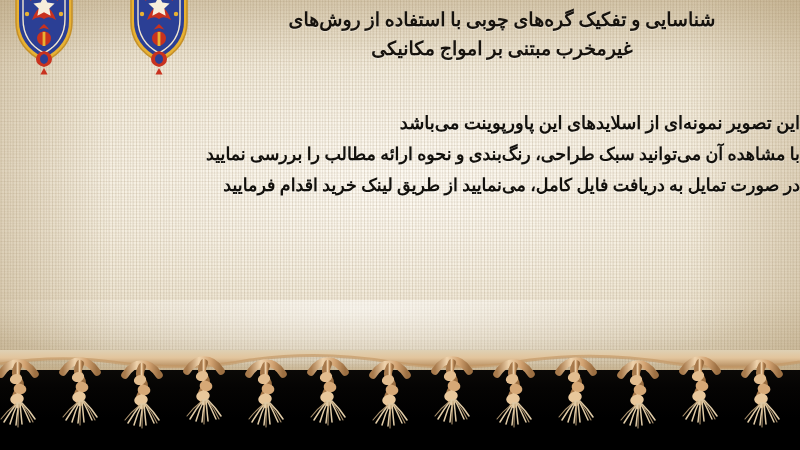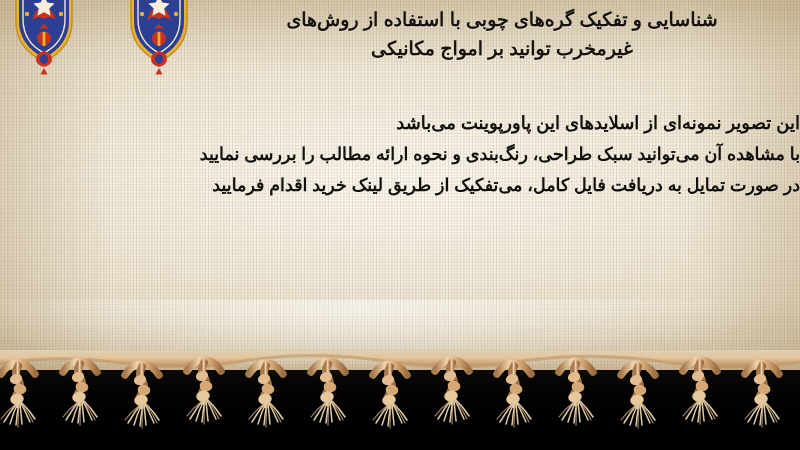--- a/index.html
+++ b/index.html
@@ -6,21 +6,21 @@
   html, body {
     margin: 0;
     padding: 0;
     background: #000;
   }
   .slide {
     position: relative;
     width: 800px;
     height: 450px;
     overflow: hidden;
-    font-family: Liberation Sans, sans-serif;
+    font-family: Liberation Serif, serif;
     background: #e3d8c2;
   }
 
   
   .canvas-field {
     position: absolute;
     inset: 0 0 72px 0;
     background:
       radial-gradient(ellipse 120% 95% at 50% 48%,
           rgba(255,252,246,0.92) 0%,
@@ -203,27 +203,27 @@
       <g transform="translate(139,62)">
           <use href="#pendant"></use>
         </g>
     </svg>
   </div>
 
   <div class="text-layer">
 
     <div class="title">
       <span>شناسایی و تفکیک گره‌های چوبی با استفاده از روش‌های</span><br>
-      <span>غیرمخرب توانید بر امواج مکانیکی</span>
+      <span>غیرمخرب مبتنی بر امواج مکانیکی</span>
     </div>
 
     <div class="body-block">
       <span class="body-line l1">این تصویر نمونه‌ای از اسلایدهای این پاورپوینت می‌باشد</span>
       <span class="body-line l2">با مشاهده آن می‌توانید سبک طراحی، رنگ‌بندی و نحوه ارائه مطالب را بررسی نمایید</span>
-      <span class="body-line l3">در صورت تمایل به دریافت فایل کامل، می‌تفکیک از طریق لینک خرید اقدام فرمایید</span>
+      <span class="body-line l3">در صورت تمایل به دریافت فایل کامل، می‌نمایید از طریق لینک خرید اقدام فرمایید</span>
     </div>
 
   </div>
 
   <div class="band-top-edge"></div>
   <div class="bottom-band"></div>
 
   <svg class="fringe-svg" viewBox="0 0 800 100" xmlns="http://www.w3.org/2000/svg">
     <defs>
       <linearGradient id="rope" x1="0" y1="0" x2="1" y2="0">

